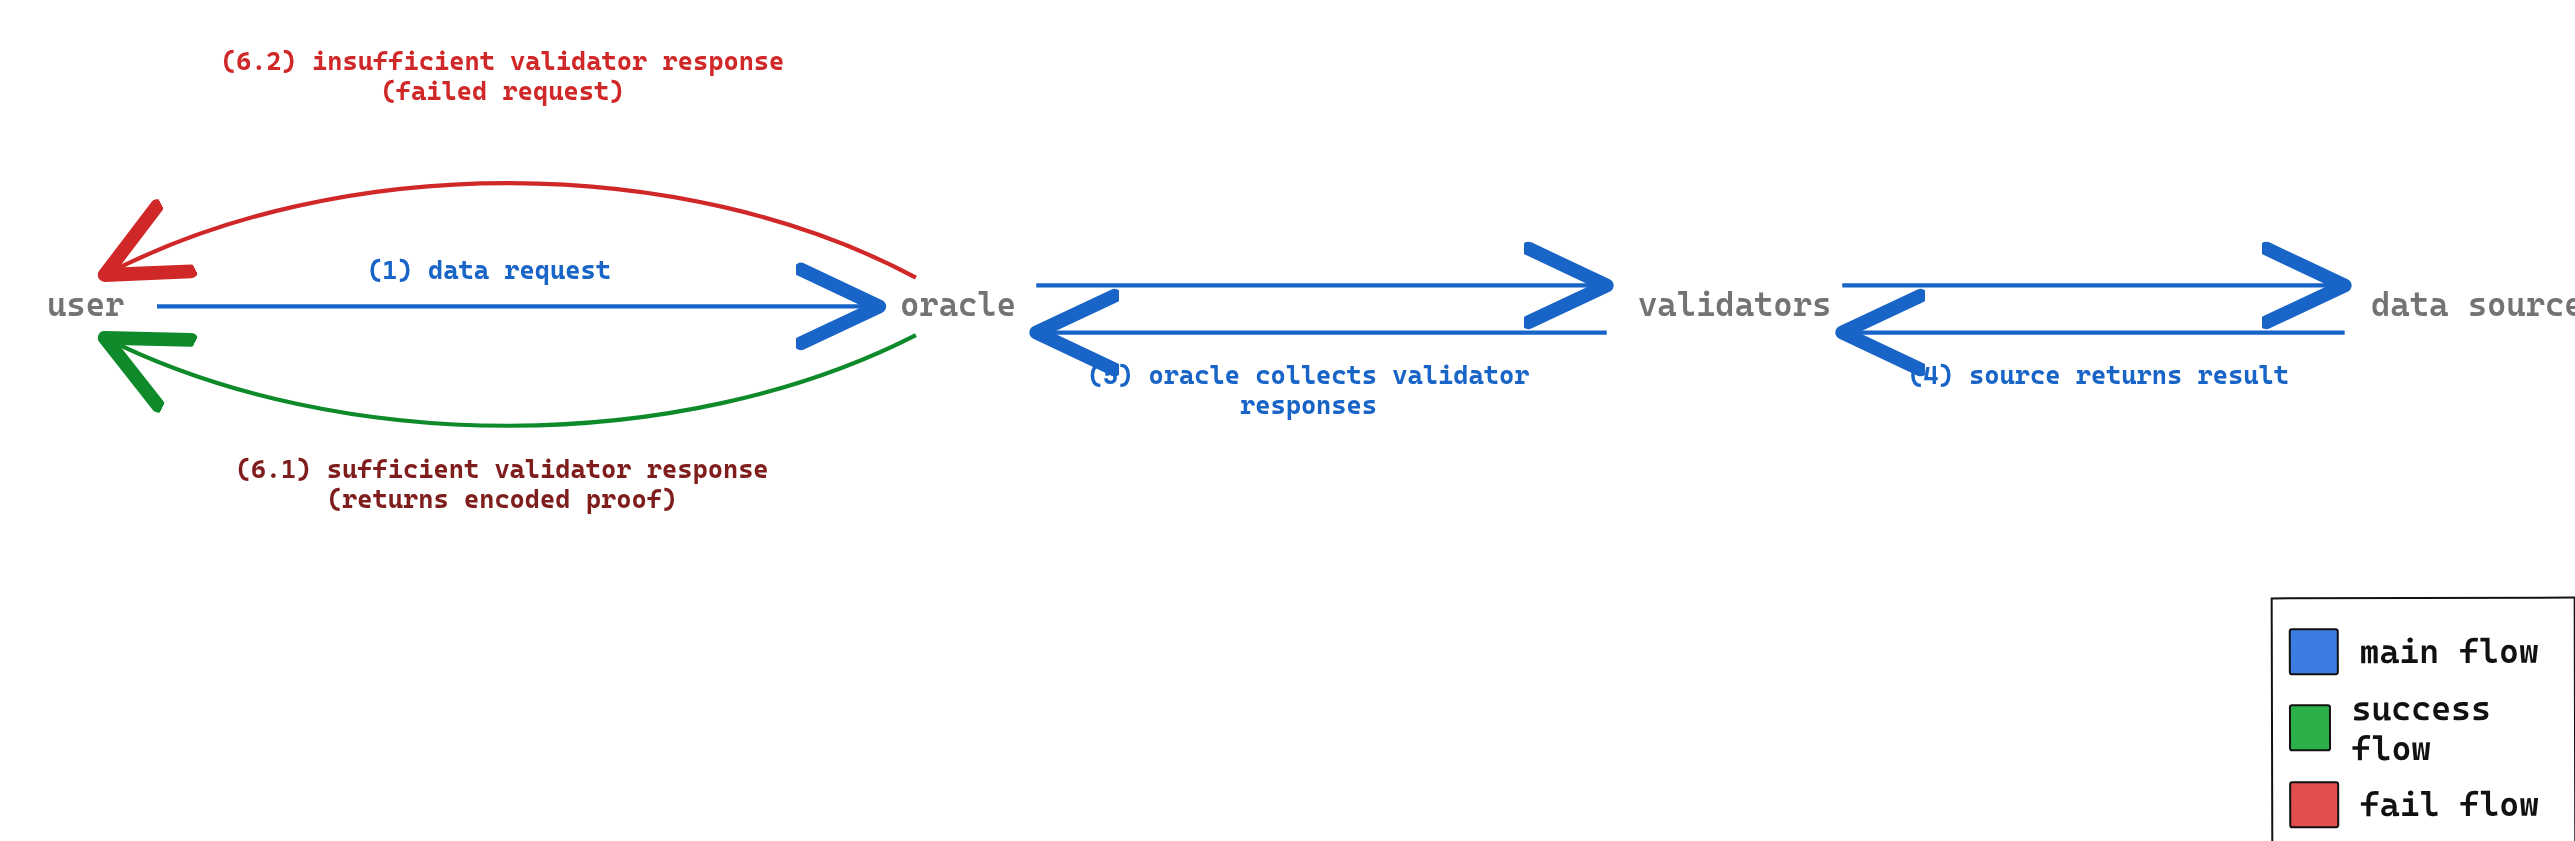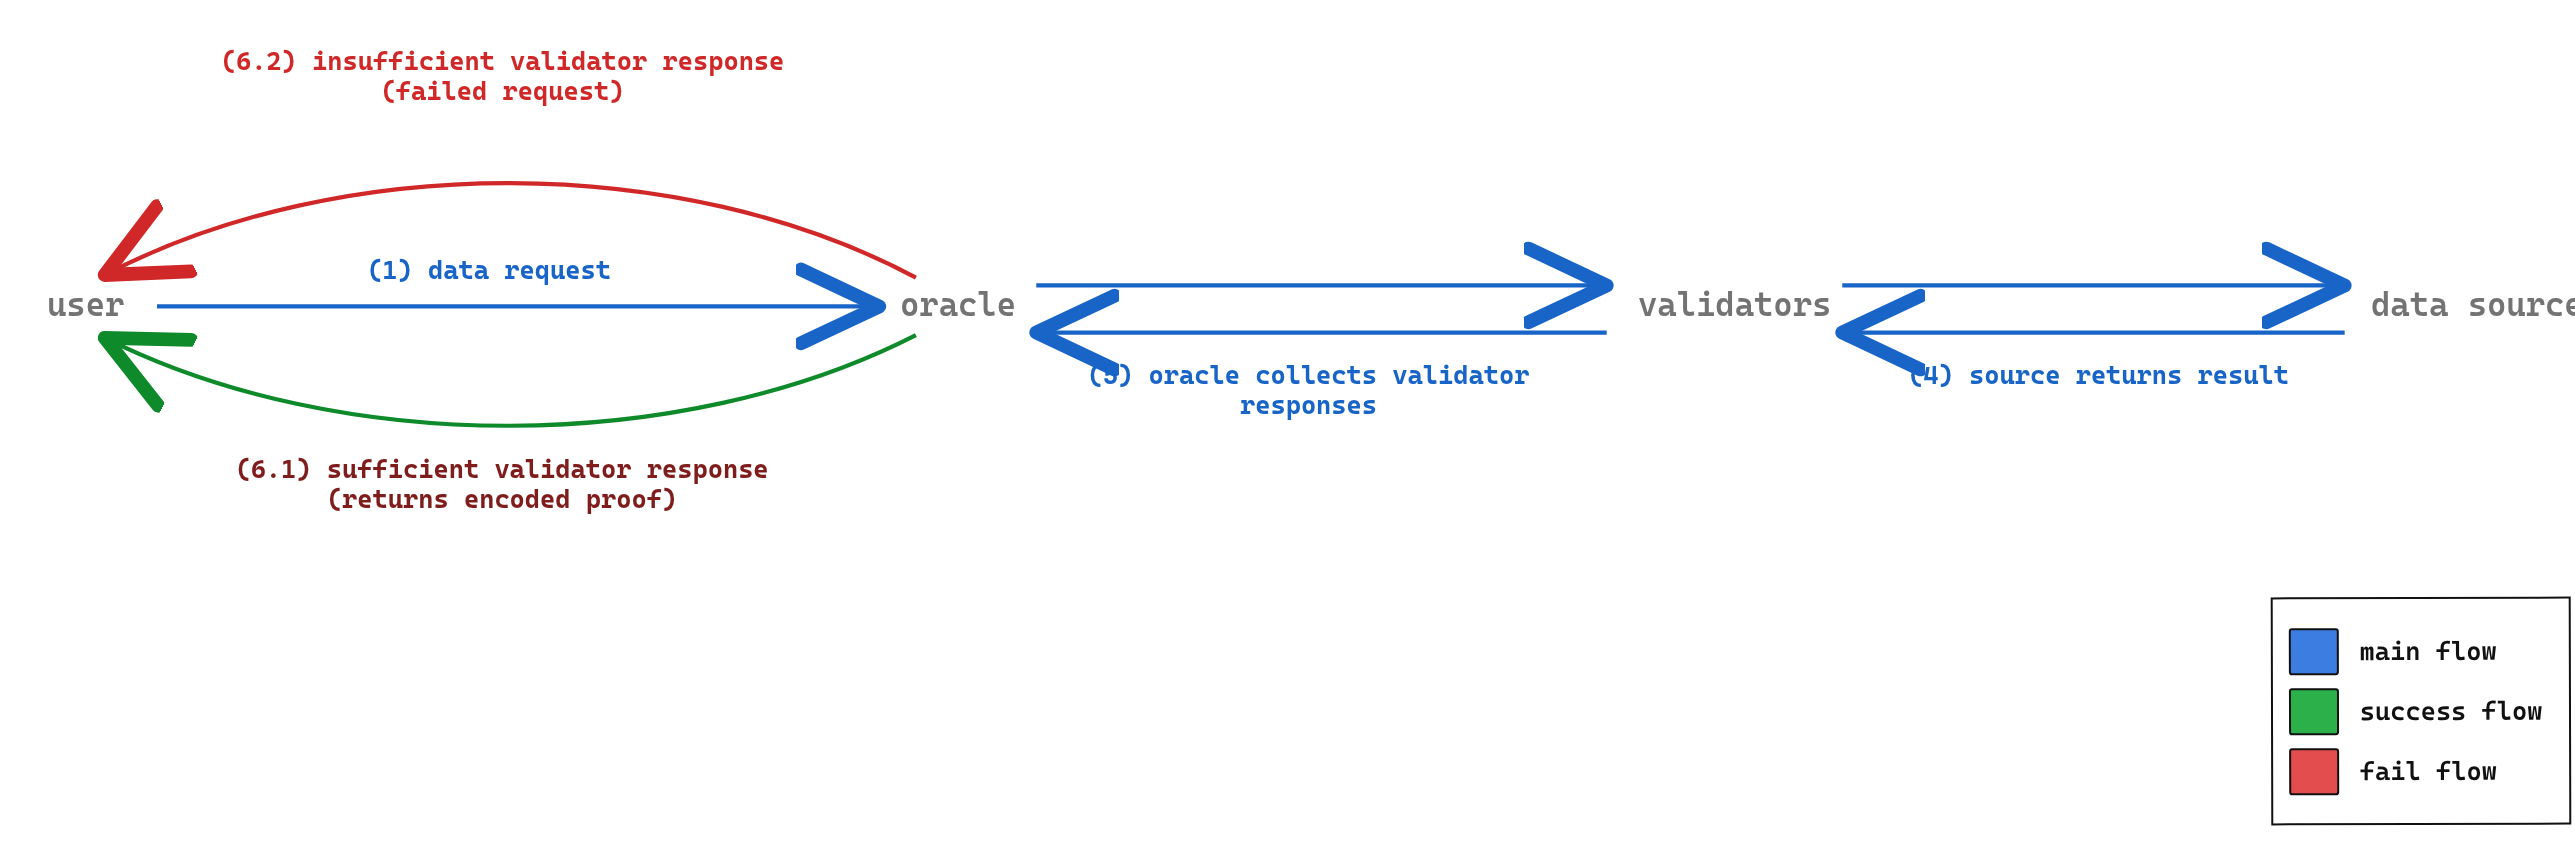--- a/index.html
+++ b/index.html
@@ -50,21 +50,21 @@
     display: flex; align-items: center;
     gap: 21px;
     margin: 13px 0;
   }
   .legend .swatch {
     width: 50px; height: 47px;
     border: 2.1px solid #111;
     border-radius: 3.1px;
   }
   .legend .txt {
-    font-size: 26px; font-weight: 600; color: #111;
+    font-size: 34px; font-weight: 600; color: #111;
   }
   .swatch.blue  { background: #3b7de0; }
   .swatch.green { background: #2bb04a; }
   .swatch.red   { background: #e34d4d; }
 
   
   .icon { display:inline-block; }
 </style>
 </head>
 <body>

